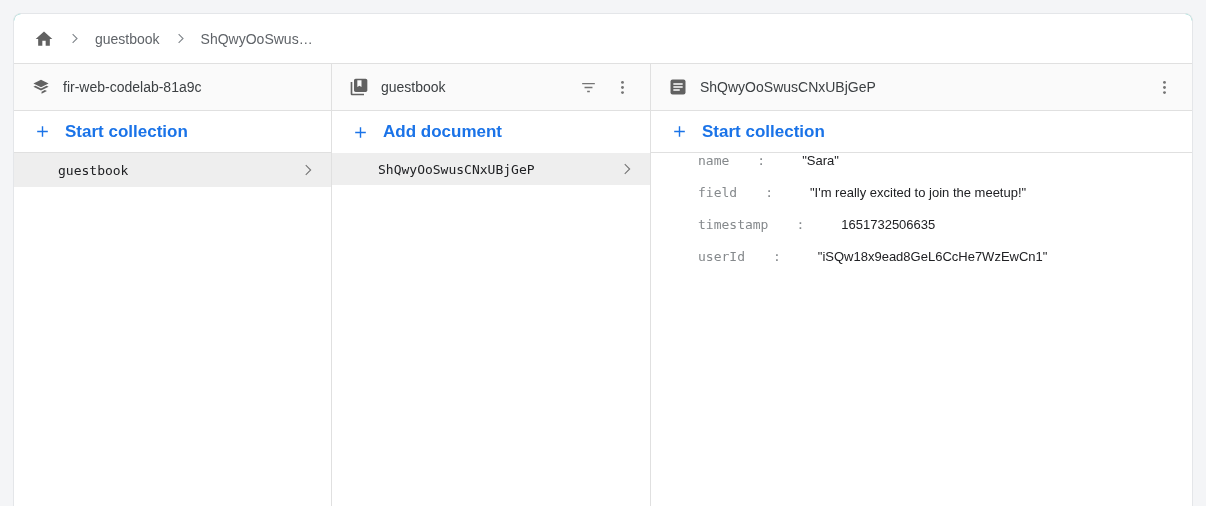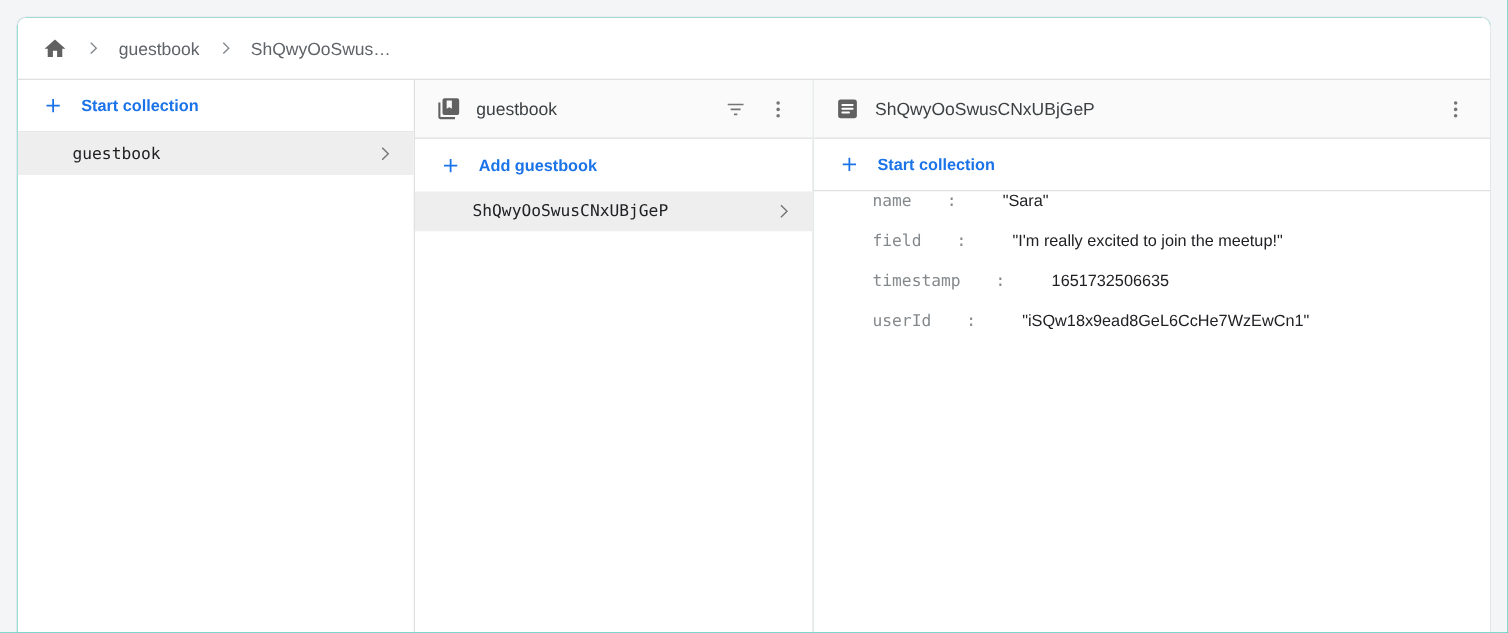--- a/index.html
+++ b/index.html
@@ -52,21 +52,21 @@
   .icon-btn {
     width: 28px; height: 28px; border: none; background: transparent;
     display: flex; align-items: center; justify-content: center;
     cursor: pointer; border-radius: 50%;
   }
 
   .action-row {
     height: 42px; flex: none;
     display: flex; align-items: center;
     padding: 0 20px; gap: 14px;
-    color: #1a73e8; font-size: 13px; font-weight: bold;
+    color: #1a73e8; font-size: 17px; font-weight: bold;
     cursor: pointer; white-space: nowrap;
   }
   .action-row.bordered { border-bottom: 1px solid #e0e0e0; }
   .action-row.tall { height: 44px; }
 
   .list { flex: 1; overflow: hidden; }
 
   .row {
     height: 32px;
     display: flex; align-items: center;
@@ -112,20 +112,30 @@
       <svg viewBox="0 0 24 24" width="15" height="15" fill="none" stroke="#80868b" stroke-width="1.8">
           <path d="M9 5l7 7-7 7"></path>
         </svg>
     </span>
     <span class="crumb">ShQwyOoSwus…</span>
   </div>
 
   <div class="panels">
 
     <div class="panel panel-project">
+      <div class="panel-header">
+        <span>
+          <svg viewBox="0 0 24 24" width="20" height="20" fill="#616161">
+            <path d="M12 3.2L2.9 7.75 12 12.3l9.1-4.55z"></path>
+            <path d="M5.3 10.55L2.9 11.75 12 16.3l9.1-4.55-2.4-1.2L12 13.9z"></path>
+            <path d="M12.7 17.6l3.9-1.95 2.5 1.25-6.4 3.2z"></path>
+          </svg>
+        </span>
+        <span class="panel-title">fir-web-codelab-81a9c</span>
+      </div>
       <div class="action-row bordered">
         <span>
           <svg viewBox="0 0 24 24" width="17" height="17" fill="none" stroke="#1a73e8" stroke-width="2">
               <path d="M12 4.5v15M4.5 12h15"></path>
             </svg>
         </span>
         <span>Start collection</span>
       </div>
       <div class="list">
 
@@ -164,21 +174,21 @@
               </svg>
           </button>
         </span>
       </div>
       <div class="action-row">
         <span>
           <svg viewBox="0 0 24 24" width="17" height="17" fill="none" stroke="#1a73e8" stroke-width="2">
               <path d="M12 4.5v15M4.5 12h15"></path>
             </svg>
         </span>
-        <span>Add guestbook</span>
+        <span>Add document</span>
       </div>
       <div class="list">
 
 
 
           <div class="row doc-row mono selected">
             <span>ShQwyOoSwusCNxUBjGeP</span>
             <span class="row-chevron">
               <svg viewBox="0 0 24 24" width="18" height="18" fill="none" stroke="#757575" stroke-width="1.5">
                 <path d="M9 5.5l6.5 6.5L9 18.5"></path>

